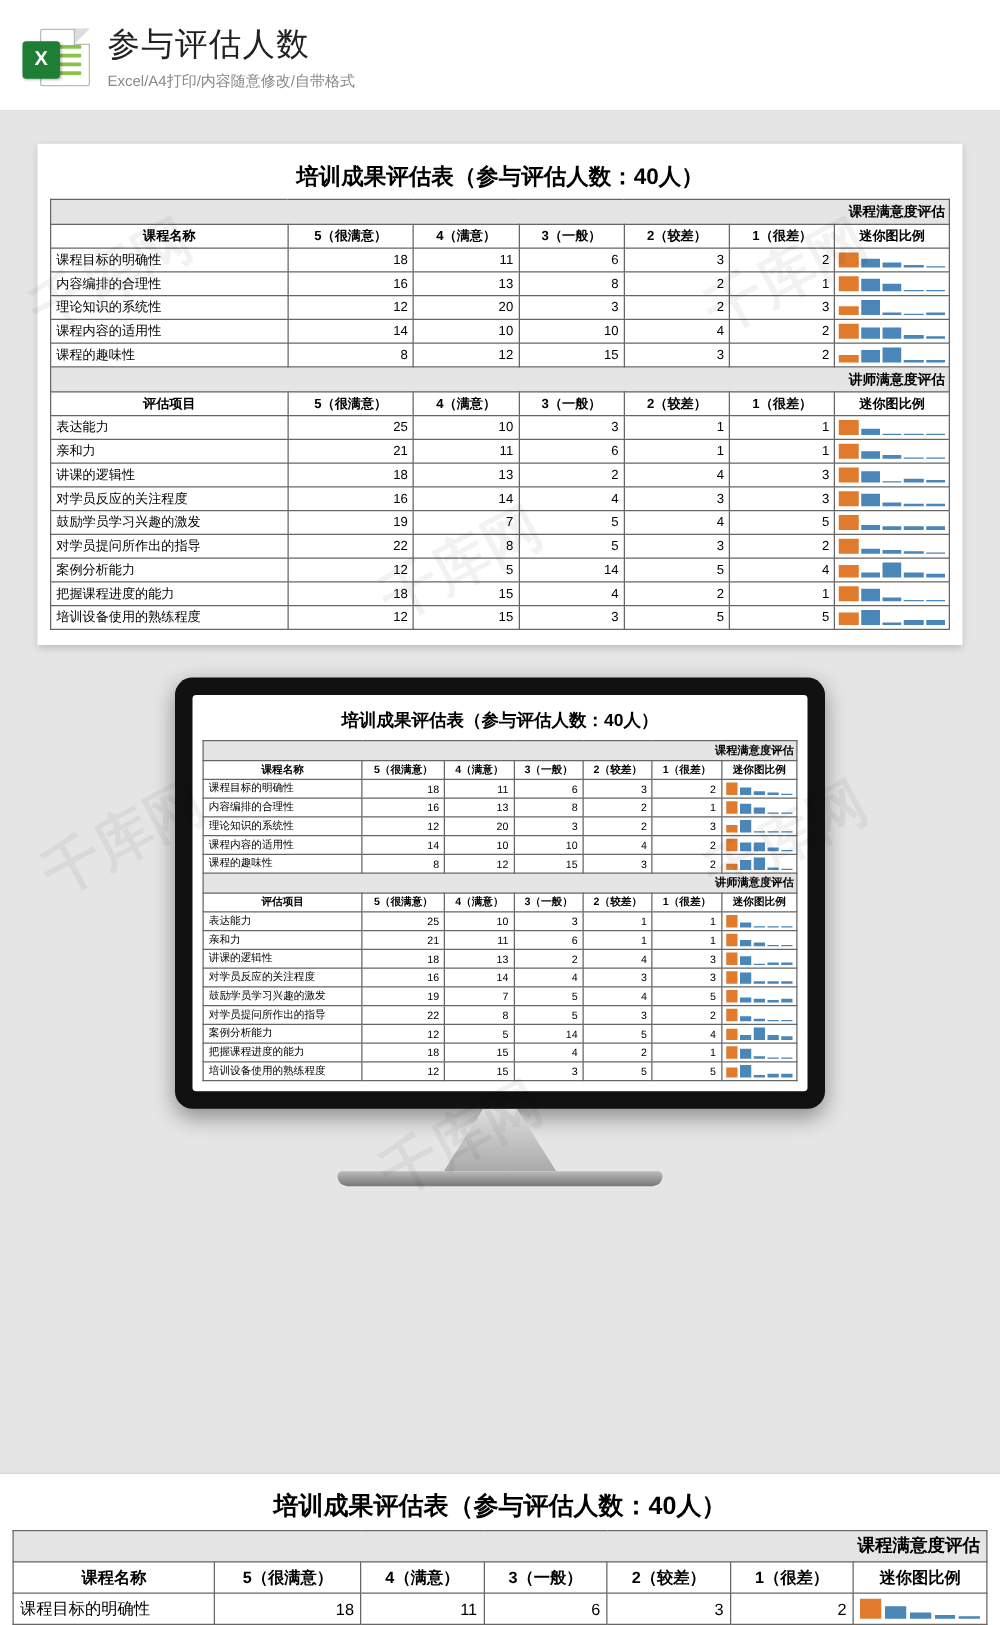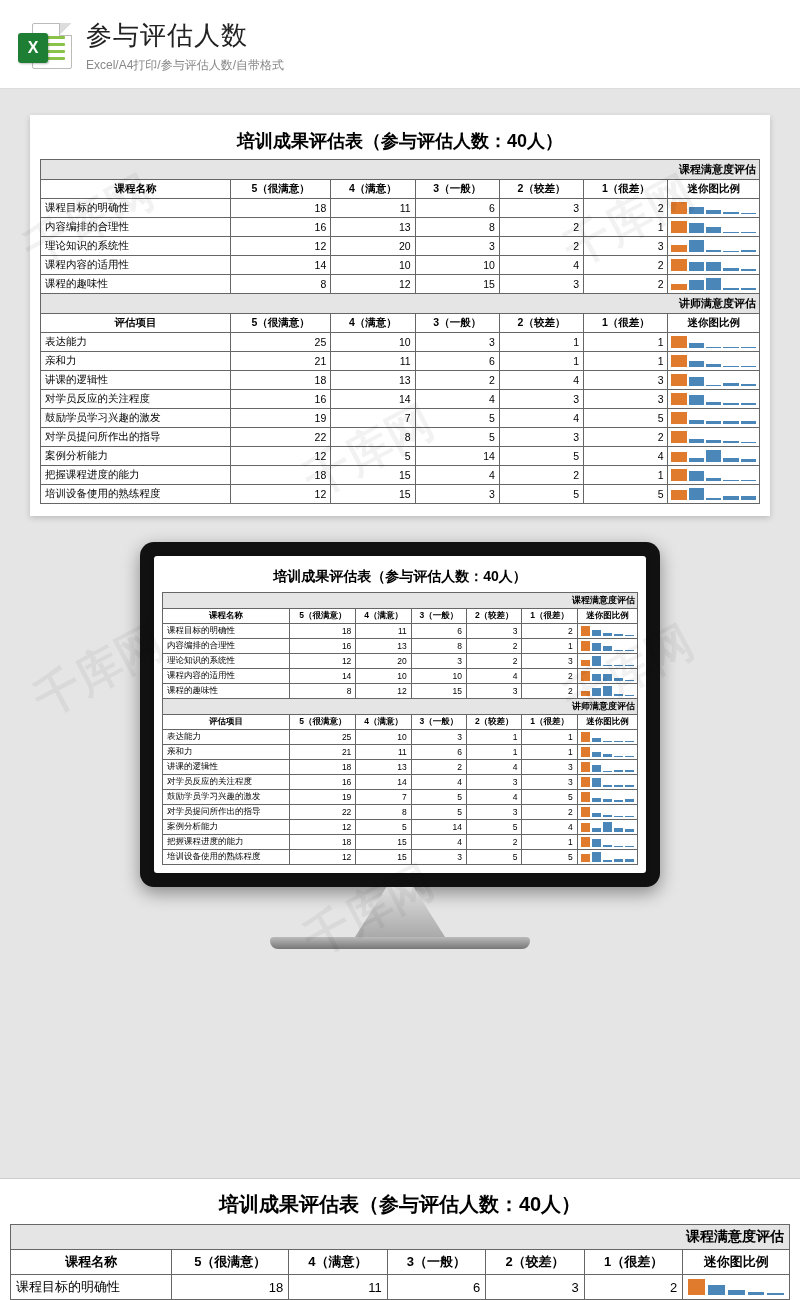--- a/index.html
+++ b/index.html
@@ -102,21 +102,21 @@
           <span></span>
           <span></span>
           <span></span>
           <span></span>
         </div>
       </div>
     <div class="badge">X</div>
   </div>
   <div class="title-block">
     <h1>参与评估人数</h1>
-    <div class="sub">Excel/A4打印/参与评估人数/自带格式</div>
+    <div class="sub">Excel/A4打印/内容随意修改/自带格式</div>
   </div>
 </div>
 
 <div class="preview-card">
   <div class="sheet-title">培训成果评估表（参与评估人数：40人）</div>
   <table>
     <tbody>
         <tr class="section-hdr">
           <td colspan="7">课程满意度评估</td>
         </tr>

